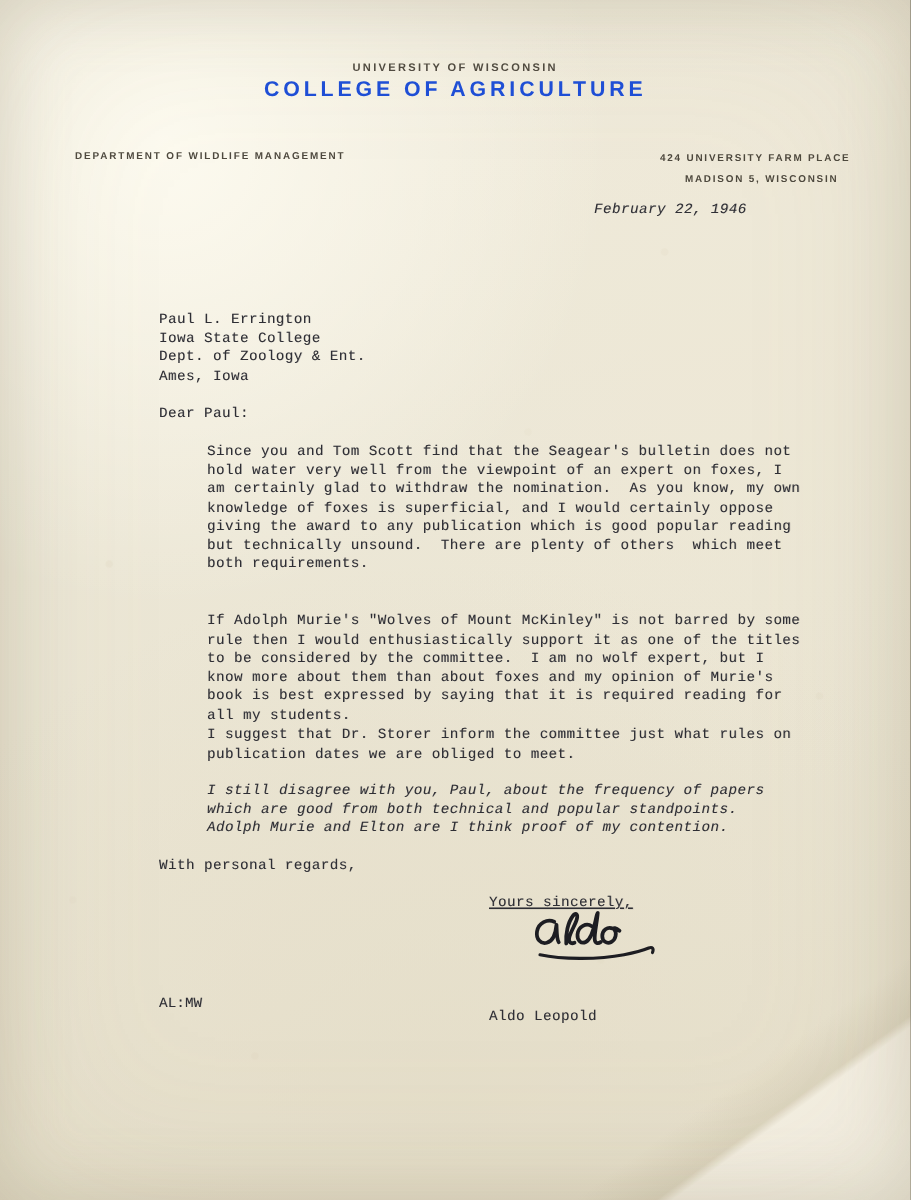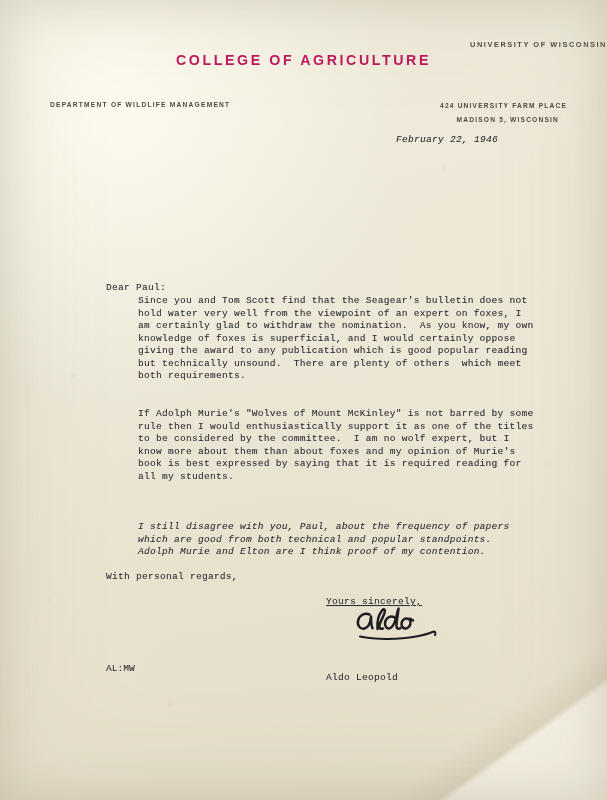--- a/index.html
+++ b/index.html
@@ -60,37 +60,37 @@
     pointer-events: none;
     box-shadow: inset 0 0 46px rgba(152,140,110,.28), inset 0 0 120px rgba(160,148,118,.12);
   }
 
   #content { position: absolute; inset: 0; }
 
   
   .lh-univ {
     position: absolute;
     top: 40px; left: 0; right: 0;
-    text-align: right;
+    text-align: center;
     font-family: "Liberation Sans", sans-serif;
     font-size: 7.4px;
     font-weight: bold;
     letter-spacing: 1.55px;
     color: #3a352b;
     opacity: .88;
   }
   .lh-college {
     position: absolute;
     top: 52px; left: 0; right: 0;
     text-align: center;
     font-family: "Liberation Sans", sans-serif;
     font-size: 14.2px;
     font-weight: bold;
     letter-spacing: 2.6px;
-    color: #be185d;
+    color: #1d4ed8;
   }
   .lh-dept {
     position: absolute;
     top: 101px; left: 50px;
     font-family: "Liberation Sans", sans-serif;
     font-size: 6.6px;
     font-weight: bold;
     letter-spacing: 1.25px;
     color: #3c372d;
     opacity: .9;
@@ -115,21 +115,21 @@
     font-family: "Liberation Mono", "DejaVu Sans Mono", monospace;
     font-size: 9.45px;
     line-height: 12.55px;
     letter-spacing: 0.33px;
     color: #2e2e34;
     white-space: pre;
     text-shadow: 0.35px 0.2px 0 rgba(60,58,68,.30);
   }
   #date  { top: 134px; left: 396px; font-style: italic; }
   #addressee { top: 207px; left: 106px; }
-  #salutation { top: 270px; left: 106px; margin-top: 12px; }
+  #salutation { top: 270px; left: 106px; }
   .para { left: 106px; margin-left: 32px; }
   #p1 { top: 295px; }
   #p2 { top: 408px; }
   #p3 { top: 484px; }
   #p4 { top: 521px; font-style: italic; }
   #closing-regards { top: 571px; left: 106px; }
   #closing-yours { top: 596px; left: 326px; text-decoration: underline; }
   #signer { top: 672px; left: 326px; }
   #initials { top: 663px; left: 106px; letter-spacing: .1px; }
 
@@ -156,35 +156,41 @@
 
     <div class="lh-univ">UNIVERSITY OF WISCONSIN</div>
     <div class="lh-college">COLLEGE OF AGRICULTURE</div>
     <div class="lh-dept">DEPARTMENT OF WILDLIFE MANAGEMENT</div>
     <div class="lh-addr">
       <div>424 UNIVERSITY FARM PLACE</div>
       <div>MADISON 5, WISCONSIN</div>
     </div>
 
     <div class="tw" id="date">February 22, 1946</div>
+    <div class="tw" id="addressee">Paul L. Errington
+Iowa State College
+Dept. of Zoology &amp; Ent.
+Ames, Iowa</div>
     <div class="tw" id="salutation">Dear Paul:</div>
 
     <div class="tw para" id="p1">Since you and Tom Scott find that the Seagear's bulletin does not
 hold water very well from the viewpoint of an expert on foxes, I
 am certainly glad to withdraw the nomination.  As you know, my own
 knowledge of foxes is superficial, and I would certainly oppose
 giving the award to any publication which is good popular reading
 but technically unsound.  There are plenty of others  which meet
 both requirements.</div>
     <div class="tw para" id="p2">If Adolph Murie's "Wolves of Mount McKinley" is not barred by some
 rule then I would enthusiastically support it as one of the titles
 to be considered by the committee.  I am no wolf expert, but I
 know more about them than about foxes and my opinion of Murie's
 book is best expressed by saying that it is required reading for
 all my students.</div>
+    <div class="tw para" id="p3">I suggest that Dr. Storer inform the committee just what rules on
+publication dates we are obliged to meet.</div>
     <div class="tw para" id="p4">I still disagree with you, Paul, about the frequency of papers
 which are good from both technical and popular standpoints.
 Adolph Murie and Elton are I think proof of my contention.</div>
 
     <div class="tw" id="closing-regards">With personal regards,</div>
     <div class="tw" id="closing-yours">Yours sincerely,</div>
 
     <div id="signature" title="Aldo">
       <svg width="96" height="40" viewBox="0 0 96 40" fill="none" stroke="#1d1d22" stroke-width="2.5" stroke-linecap="round" stroke-linejoin="round">
 

